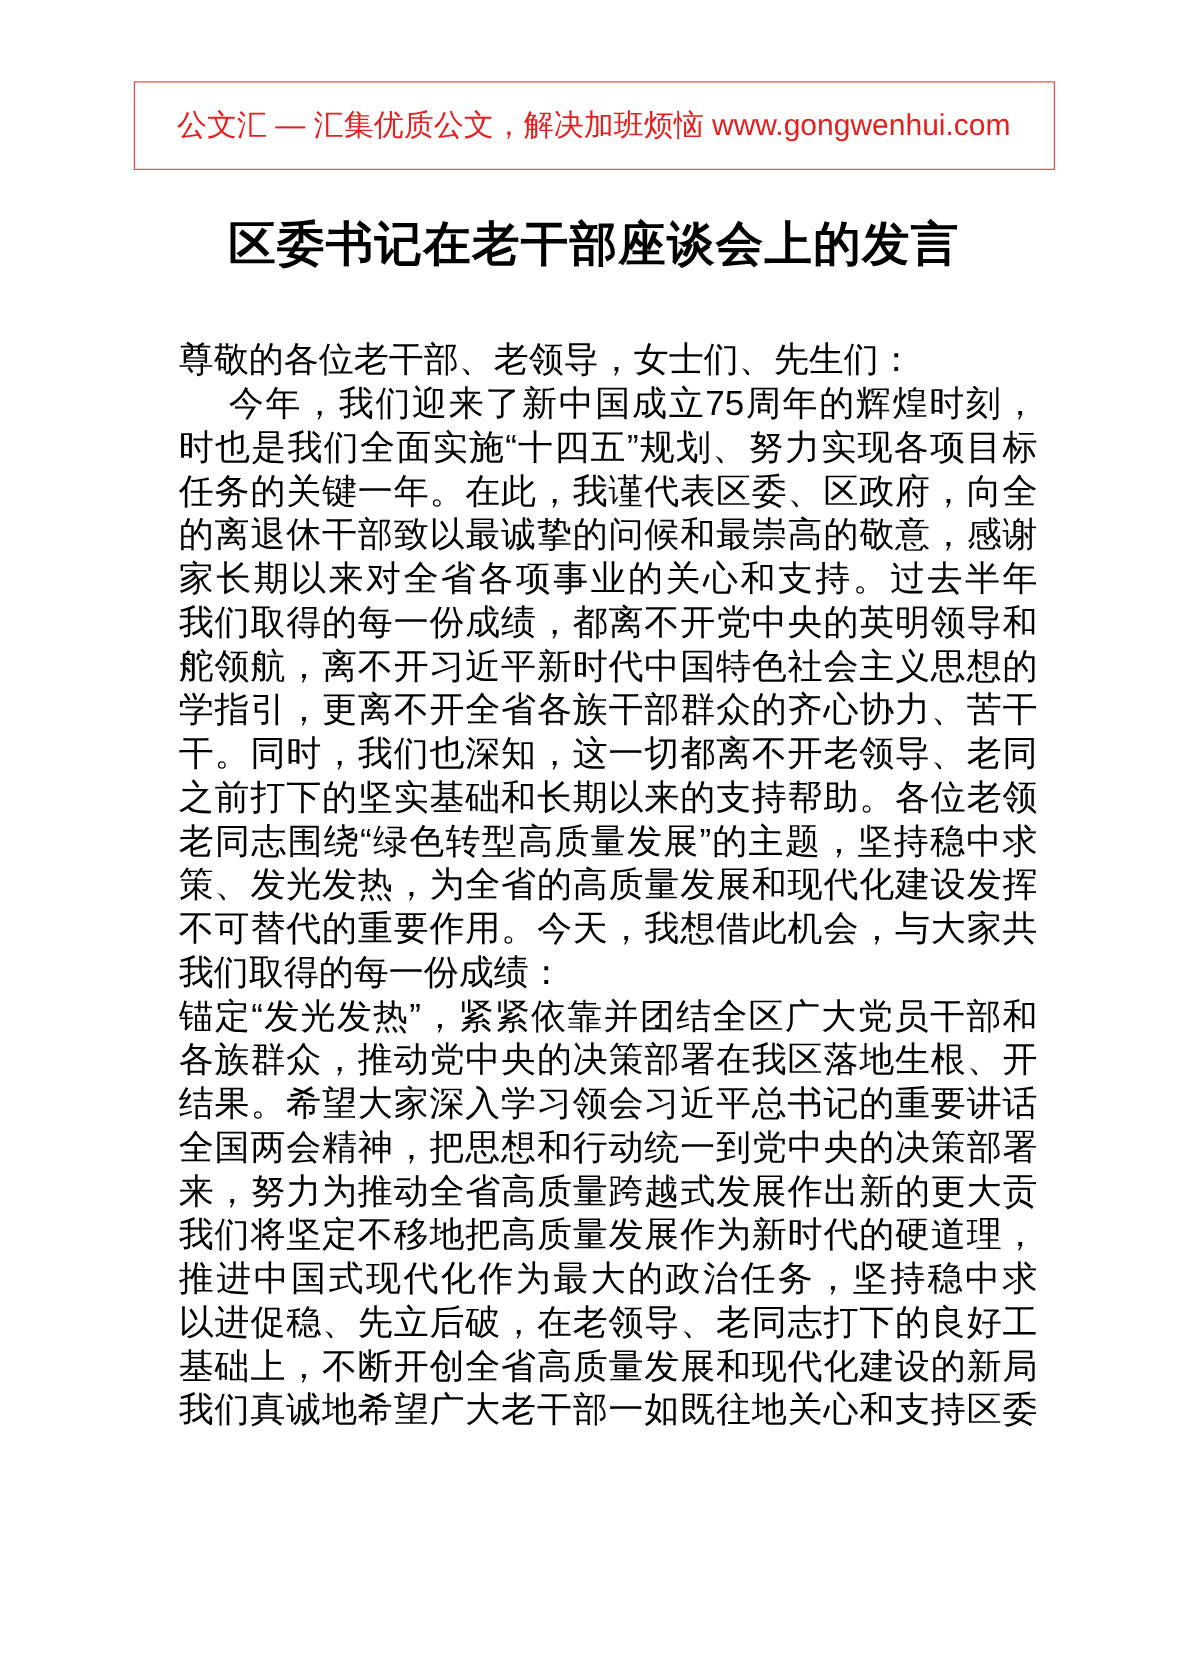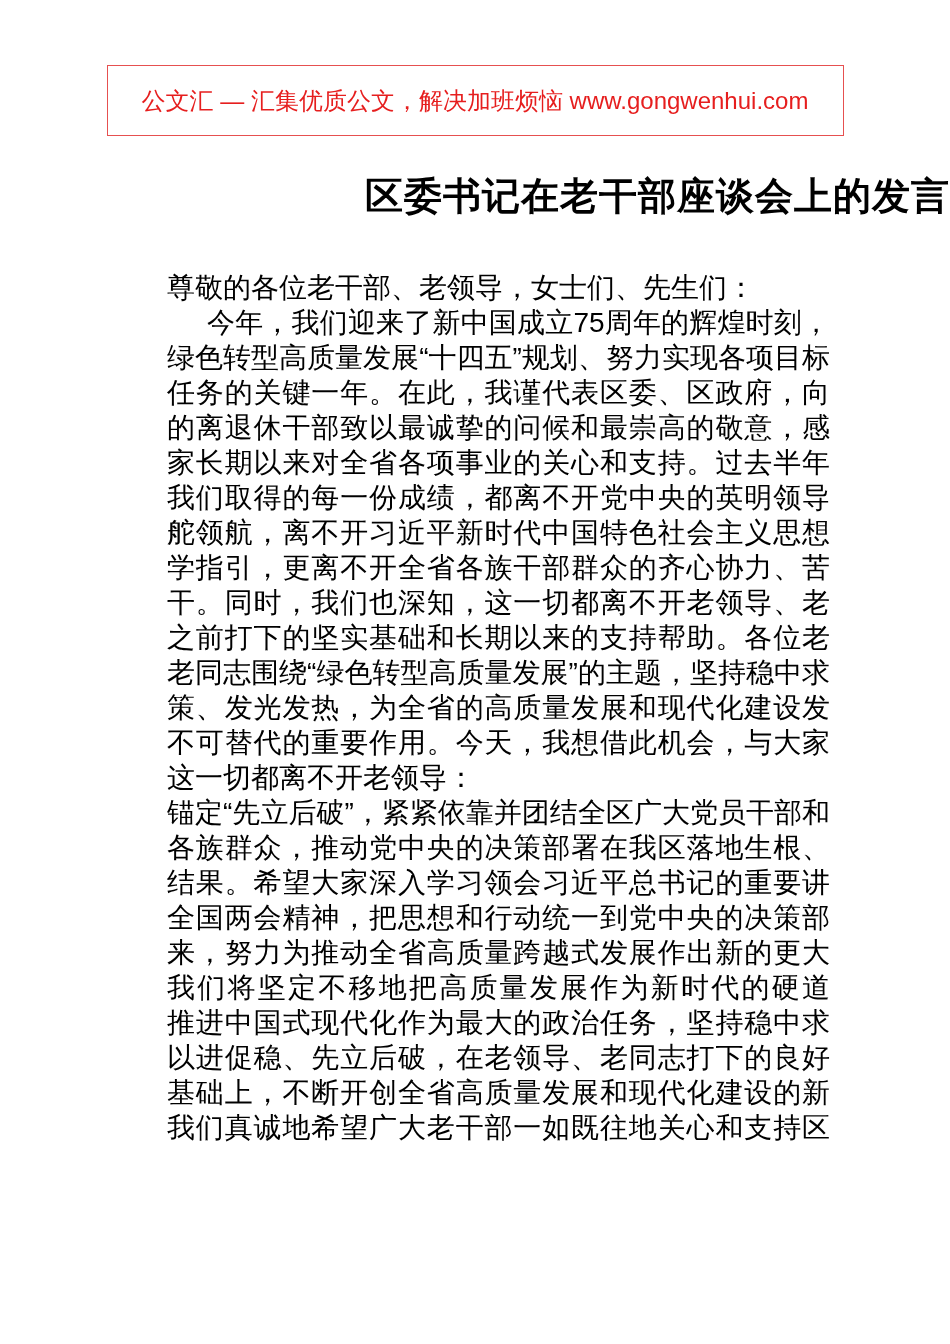--- a/index.html
+++ b/index.html
@@ -24,72 +24,71 @@
     border: 1px solid #e65050;
     padding: 20px 0 19px;
     text-align: center;
     font-size: 24px;
     line-height: 30px;
     color: #e61e1e;
     white-space: nowrap;
   }
   .title {
     margin: 34px 0 0;
-    text-align: right;
+    text-align: center;
     font-size: 38px;
     line-height: 52px;
     font-weight: 700;
     color: #000000;
     letter-spacing: 1px;
   }
   .body-text {
     margin-top: 48px;
     padding: 0 120px 0 143px;
     font-size: 28px;
     line-height: 35px;
     color: #000000;
   }
   .line {
     text-align: justify;
     text-align-last: justify;
     height: 35px;
     overflow: hidden;
-    margin-left: 24px;
   }
   .line.short { text-align-last: left; }
   .line.indent { text-indent: 40px; }
 </style>
 </head>
 <body>
 
 <div class="page">
 
   <div class="banner" style="border-color: rgb(230, 80, 80); color: rgb(230, 30, 30);">
     <span>公文汇 — 汇集优质公文，解决加班烦恼 www.gongwenhui.com</span>
   </div>
 
   <h1 class="title" style="color: rgb(0, 0, 0);">区委书记在老干部座谈会上的发言</h1>
 
   <div class="body-text" id="body-text">
       <div class="line short">尊敬的各位老干部、老领导，女士们、先生们：</div>
       <div class="line indent">今年，我们迎来了新中国成立75周年的辉煌时刻，同</div>
-      <div class="line">绿色转型高质量发展“十四五”规划、努力实现各项目标</div>
+      <div class="line">时也是我们全面实施“十四五”规划、努力实现各项目标</div>
       <div class="line">任务的关键一年。在此，我谨代表区委、区政府，向全省</div>
       <div class="line">的离退休干部致以最诚挚的问候和最崇高的敬意，感谢大</div>
       <div class="line">家长期以来对全省各项事业的关心和支持。过去半年来，</div>
       <div class="line">我们取得的每一份成绩，都离不开党中央的英明领导和掌</div>
       <div class="line">舵领航，离不开习近平新时代中国特色社会主义思想的科</div>
       <div class="line">学指引，更离不开全省各族干部群众的齐心协力、苦干实</div>
       <div class="line">干。同时，我们也深知，这一切都离不开老领导、老同志</div>
       <div class="line">之前打下的坚实基础和长期以来的支持帮助。各位老领导</div>
       <div class="line">老同志围绕“绿色转型高质量发展”的主题，坚持稳中求进</div>
       <div class="line">策、发光发热，为全省的高质量发展和现代化建设发挥了</div>
       <div class="line">不可替代的重要作用。今天，我想借此机会，与大家共同</div>
-      <div class="line short">这一切都离不开老领导：</div>
-      <div class="line">锚定“先立后破”，紧紧依靠并团结全区广大党员干部和</div>
+      <div class="line short">我们取得的每一份成绩：</div>
+      <div class="line">锚定“发光发热”，紧紧依靠并团结全区广大党员干部和</div>
       <div class="line">各族群众，推动党中央的决策部署在我区落地生根、开花</div>
       <div class="line">结果。希望大家深入学习领会习近平总书记的重要讲话和</div>
       <div class="line">全国两会精神，把思想和行动统一到党中央的决策部署上</div>
       <div class="line">来，努力为推动全省高质量跨越式发展作出新的更大贡献</div>
       <div class="line">我们将坚定不移地把高质量发展作为新时代的硬道理，把</div>
       <div class="line">推进中国式现代化作为最大的政治任务，坚持稳中求进、</div>
       <div class="line">以进促稳、先立后破，在老领导、老同志打下的良好工作</div>
       <div class="line">基础上，不断开创全省高质量发展和现代化建设的新局面</div>
       <div class="line">我们真诚地希望广大老干部一如既往地关心和支持区委区</div>
     </div>

